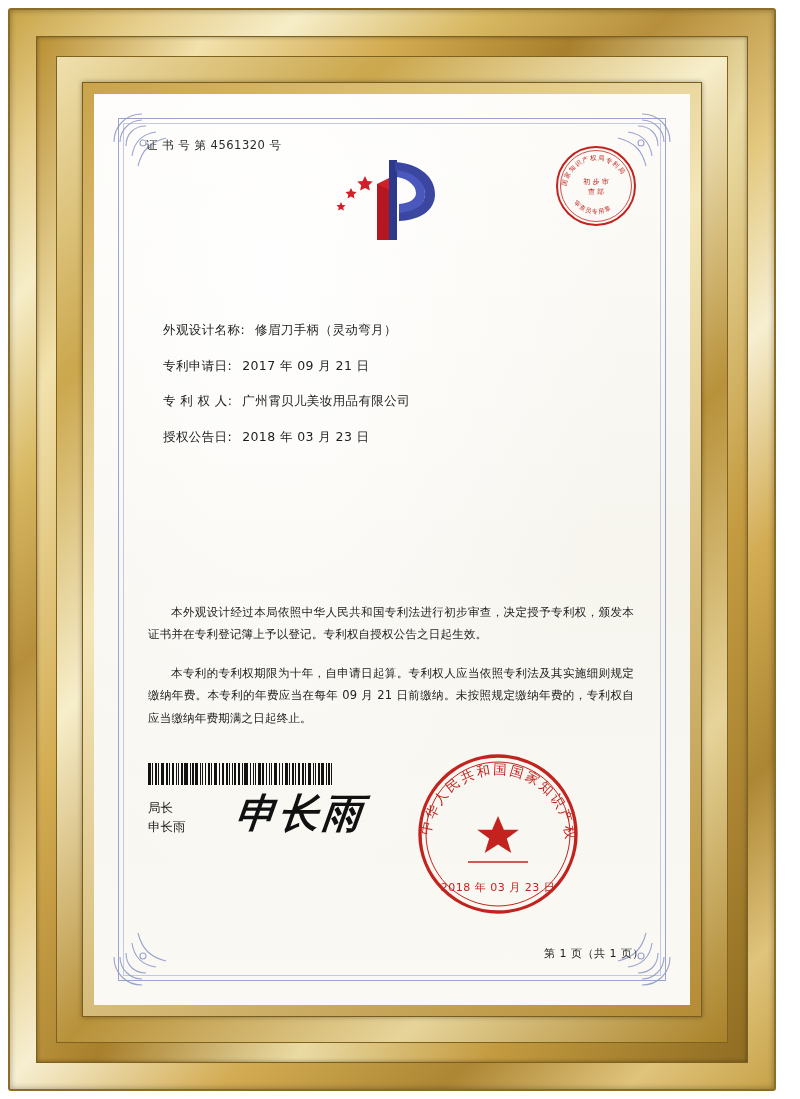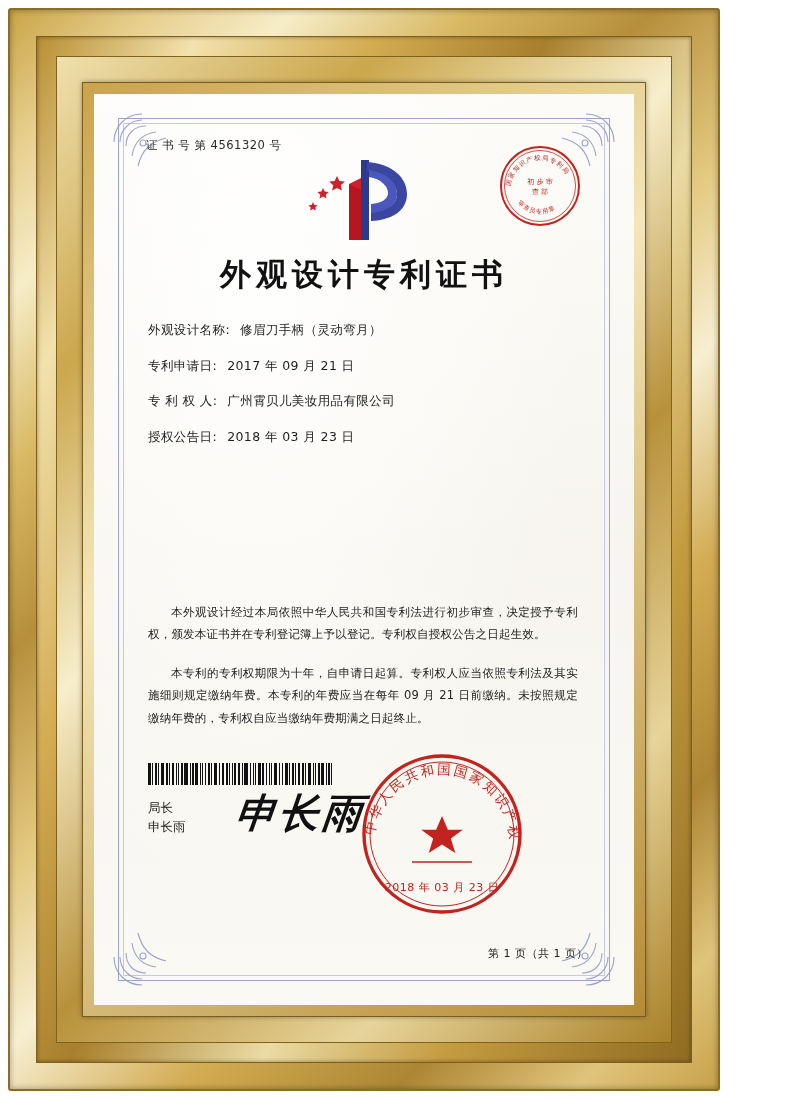--- a/index.html
+++ b/index.html
@@ -12,21 +12,21 @@
     height: 1099px;
     font-family: "DejaVu Sans", sans-serif;
     overflow: hidden;
   }
 
   
   .frame-outer {
     position: absolute;
     left: 8px;
     top: 8px;
-    width: 712px;
+    width: 768px;
     height: 1083px;
     box-sizing: border-box;
     background: linear-gradient(135deg,
         #c9a548 0%,
         #e7cf8e 8%,
         #f6edc8 16%,
         #d8b862 26%,
         #b78f3c 36%,
         #e3c87f 48%,
         #f7efd2 58%,
@@ -186,20 +186,21 @@
   .field-row {
     display: flex;
     align-items: baseline;
     margin-bottom: 18.5px;
     font-size: 12.5px;
     color: #1d1d1d;
   }
   .field-label {
     white-space: nowrap;
     letter-spacing: 0.4px;
+    margin-left: 15px;
   }
   .field-label.spaced { letter-spacing: 4.5px; }
   .field-value {
     margin-left: 10px;
     letter-spacing: 0.4px;
   }
 
   
   .paras {
     position: absolute;
@@ -381,21 +382,20 @@
           </text>
           <path id="arcBot" d="M 16 52 A 28 28 0 0 0 68 52" fill="none"></path>
           <text font-size="6" fill="#c3231f" font-family="DejaVu Sans, sans-serif" letter-spacing="1">
             <textPath href="#arcBot" startOffset="12%">审查员专用章</textPath>
           </text>
           <text x="42" y="40" text-anchor="middle" font-size="7" fill="#c3231f" font-family="DejaVu Sans, sans-serif">初 步 审</text>
           <text x="42" y="50" text-anchor="middle" font-size="7" fill="#c3231f" font-family="DejaVu Sans, sans-serif">查 部</text>
         </svg>
       </div>
 
-      <div class="main-title">外观设计专利证书</div>
 
       <div class="fields">
         <div class="field-row">
           <span class="field-label">外观设计名称:</span>
           <span class="field-value">修眉刀手柄（灵动弯月）</span>
         </div>
         <div class="field-row">
           <span class="field-label">专利申请日:</span>
           <span class="field-value">2017 年 09 月 21 日</span>
         </div>

